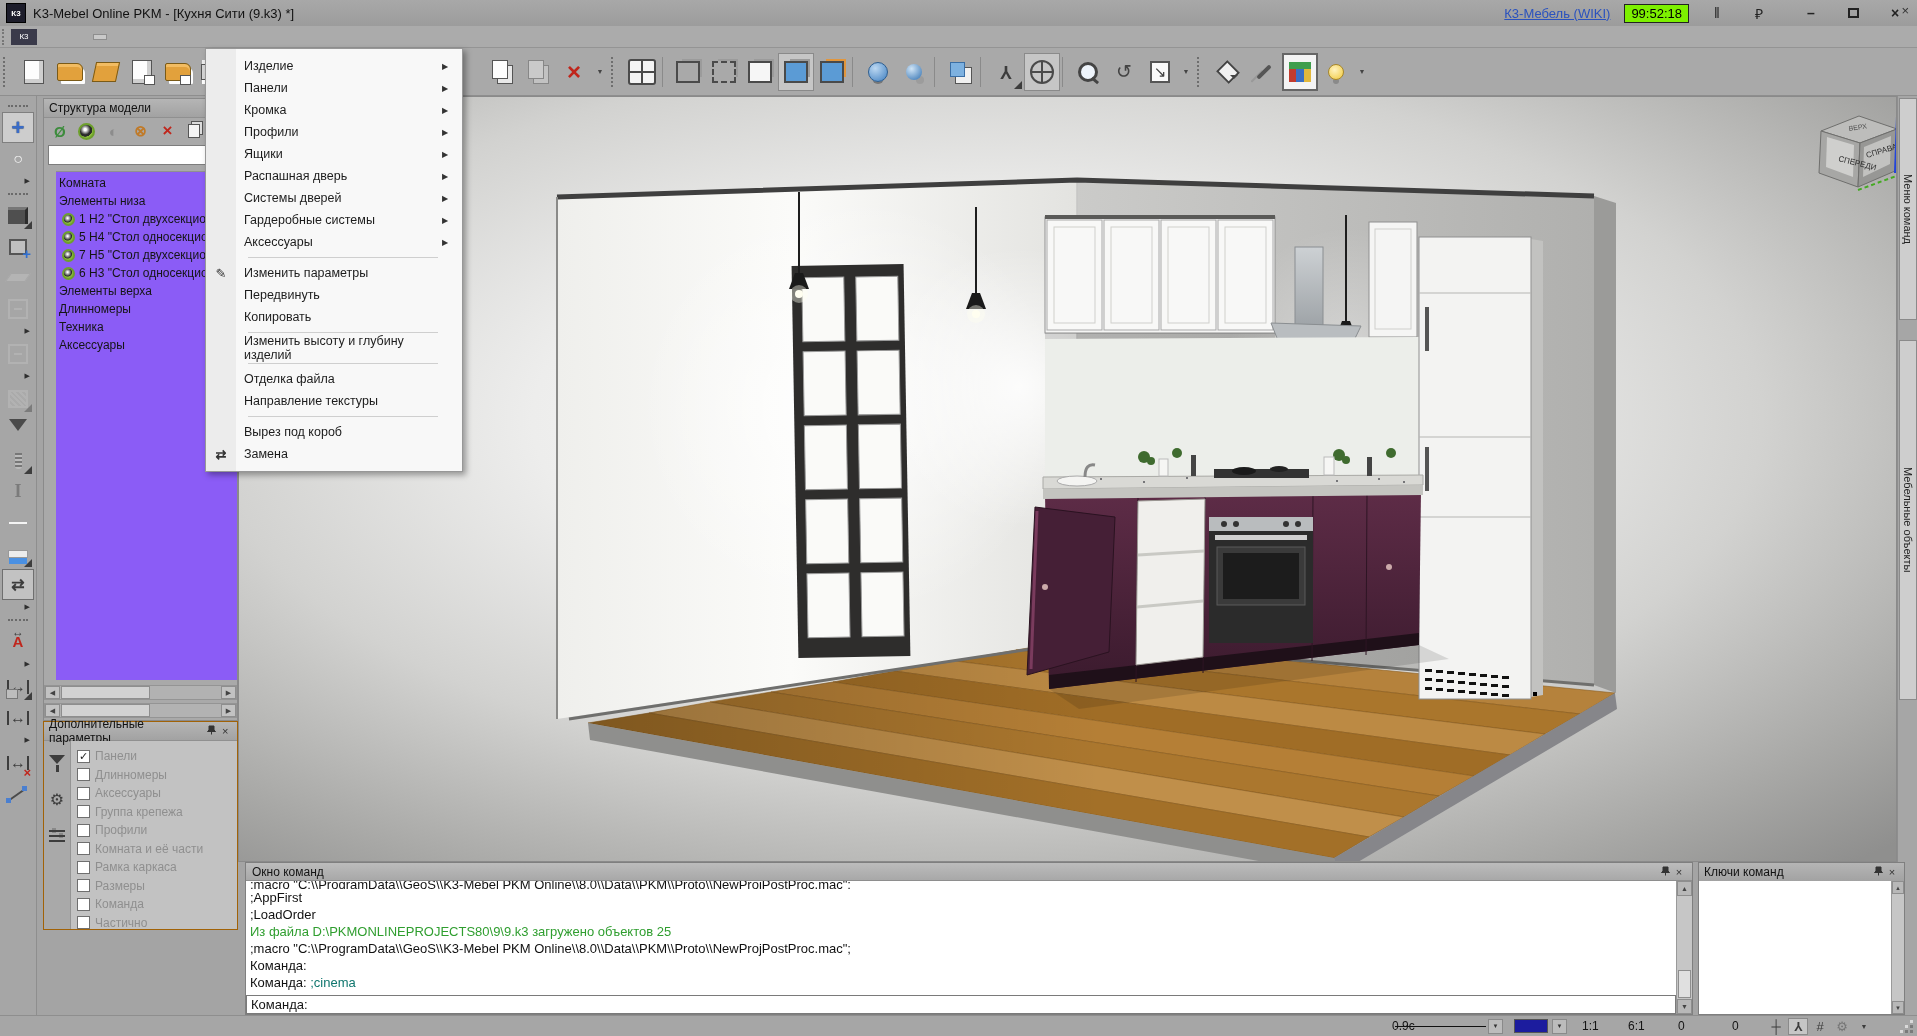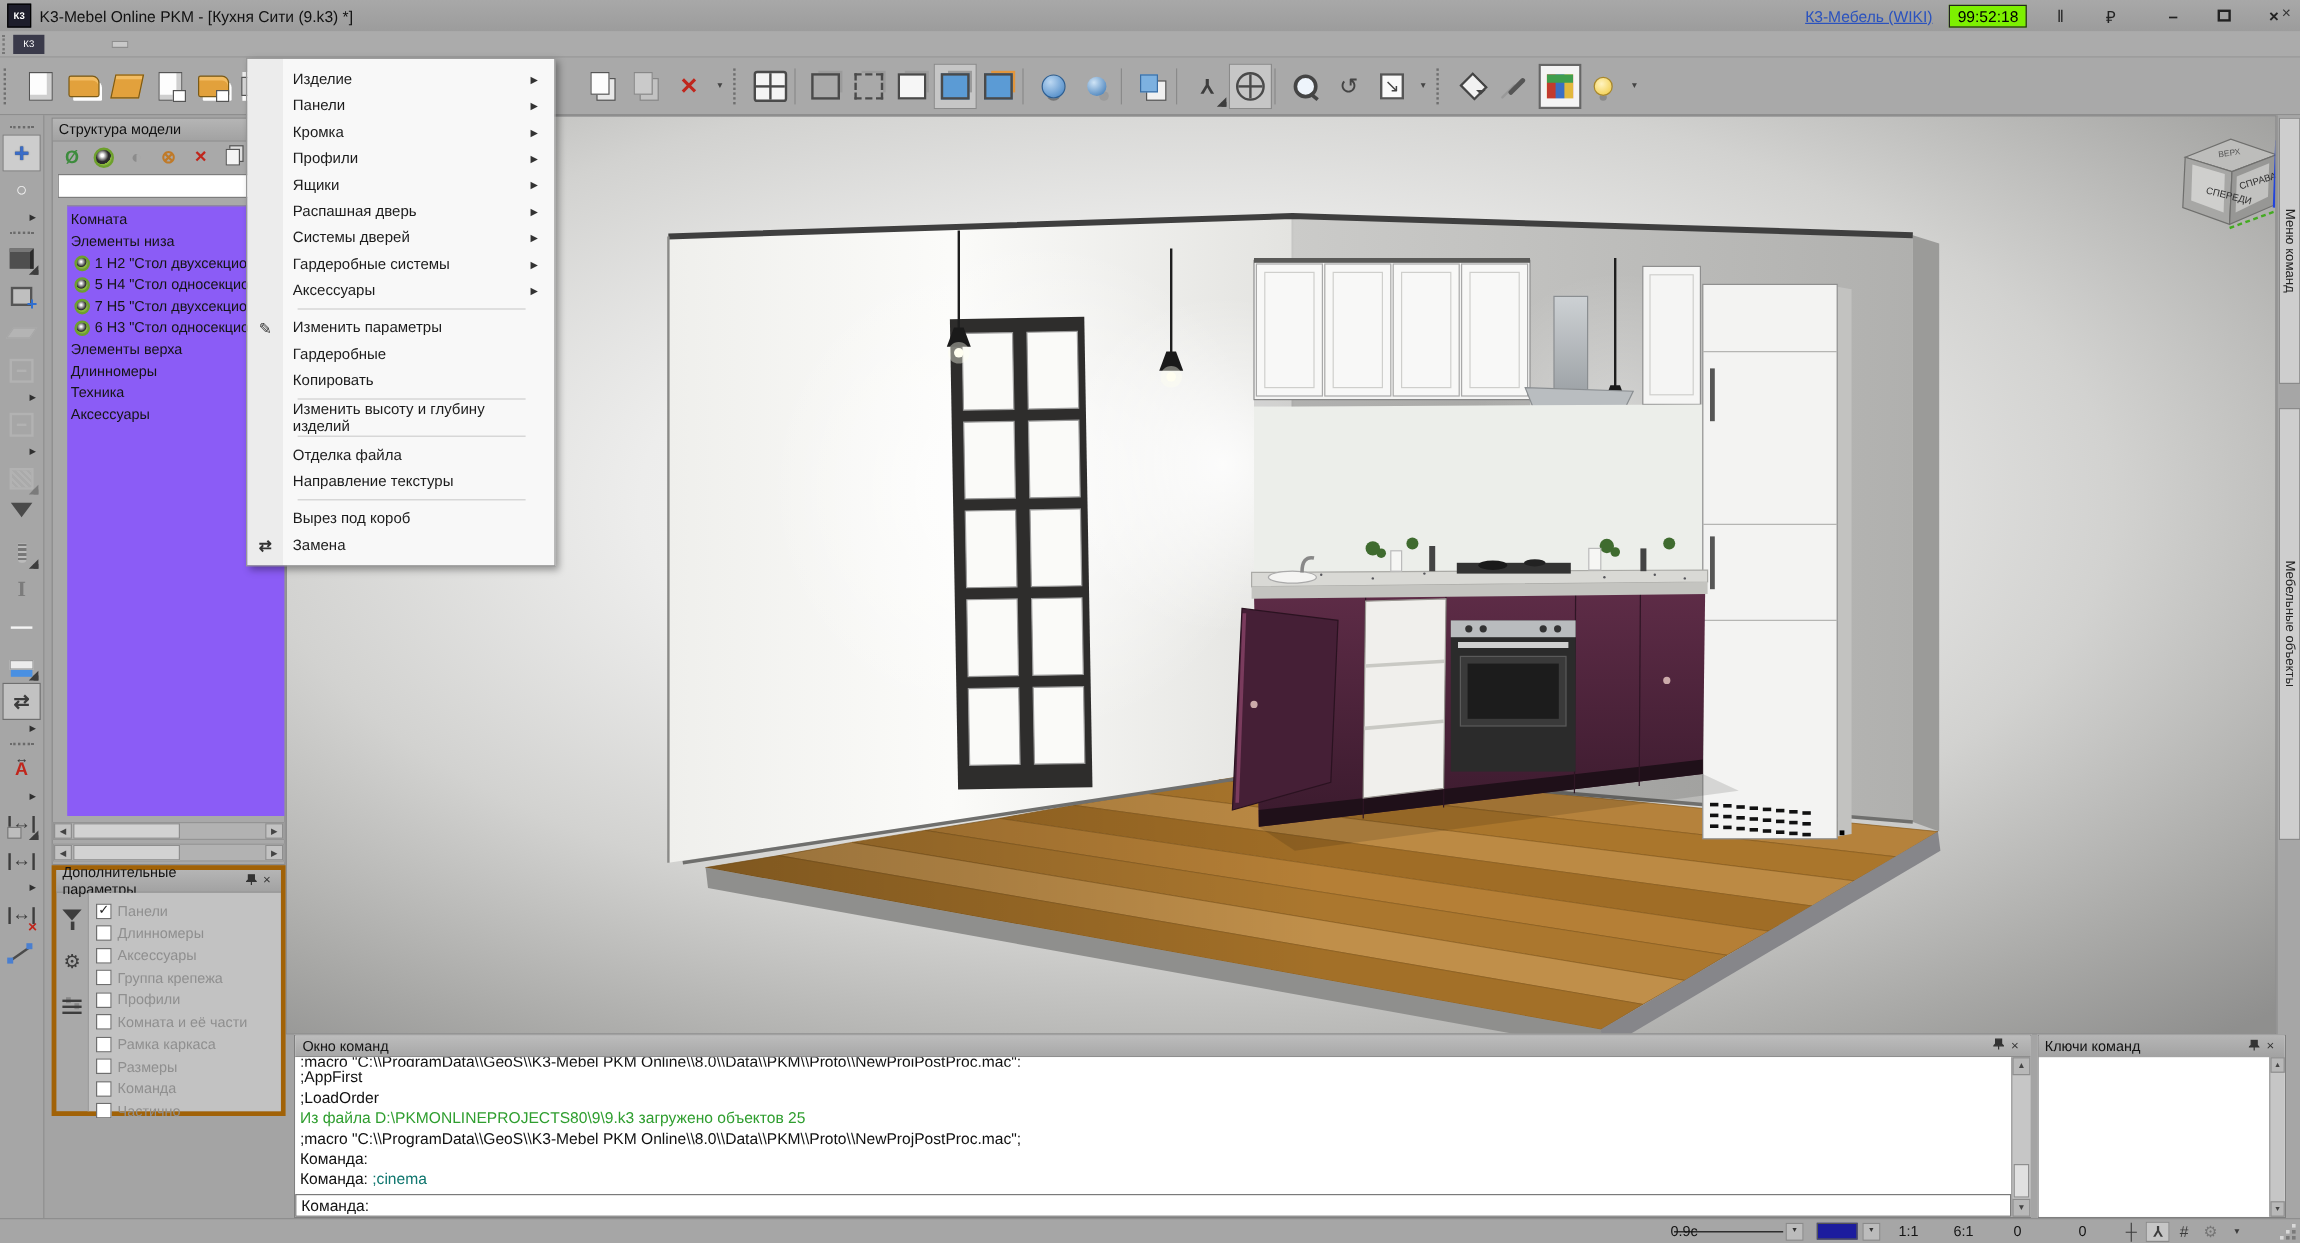--- a/index.html
+++ b/index.html
@@ -132,21 +132,21 @@
   .trow .tic { width:0; }
   .trow.has-icon { padding-left:6px; }
   .trow.has-icon .tic { width:17px; height:13px; position:relative; }
   .trow.has-icon .tic::before { content:""; position:absolute; left:0; top:0; width:9px; height:9px; border-radius:50%; background:radial-gradient(circle at 40% 35%, #fff 5%, #2b2b2b 50%, #8ab83c 60%); border:2px solid #6da02c; }
   .hscroll { position:absolute; left:0; right:0; height:15px; background:#b2b2b2; border:1px solid #949494; display:flex; align-items:center; }
   .hscroll .arr { width:15px; height:13px; background:#c2c2c2; border:1px solid #8e8e8e; font-size:7px; display:flex; align-items:center; justify-content:center; color:#444; }
   .hscroll .track { flex:1; height:13px; position:relative; }
   .hscroll .thumb { position:absolute; left:1px; top:0; width:55%; height:13px; background:#d2d2d2; border:1px solid #8e8e8e; }
 
   
-  .ppanel { position:absolute; left:43px; top:721px; width:195px; height:209px; background:#a9a9a9; border:4px solid #a16207; }
+  .ppanel { position:absolute; left:43px; top:721px; width:195px; height:209px; background:#a9a9a9; border:1px solid #a16207; }
   .pstrip { position:absolute; left:0; top:19px; bottom:0; width:26px; display:flex; flex-direction:column; align-items:center; gap:16px; padding-top:12px; }
   .psi { width:20px; height:20px; display:flex; align-items:center; justify-content:center; font-size:16px; color:#3d3d3d; }
   .psi.funnel::before { content:""; width:0; height:0; border:8px solid transparent; border-top:9px solid #3d3d3d; }
   .psi.funnel::after { content:""; position:absolute; width:3px; height:7px; background:#3d3d3d; margin-top:10px; }
   .psi.sliders::before { content:""; width:16px; height:14px; background:linear-gradient(#3d3d3d,#3d3d3d) 0 2px/16px 2px no-repeat, linear-gradient(#3d3d3d,#3d3d3d) 0 7px/16px 2px no-repeat, linear-gradient(#3d3d3d,#3d3d3d) 0 12px/16px 2px no-repeat, linear-gradient(#888,#888) 3px 0/4px 5px no-repeat, linear-gradient(#888,#888) 10px 5px/4px 5px no-repeat; }
   .pbody { position:absolute; left:26px; top:19px; right:0; bottom:0; background:#c2c2c2; border-left:1px solid #949494; padding:6px 0 0 6px; }
   .crow { height:18.5px; display:flex; align-items:center; gap:5px; }
   .cbox { width:13px; height:13px; background:#fff; border:1px solid #6f6f6f; font-size:11px; line-height:11px; text-align:center; color:#222; }
   .clabel { font-size:12px; color:#8f8f8f; }
 
@@ -886,21 +886,21 @@
         <span class="cl"></span>
         <span class="ca"></span>
       </div>
       <div class="cmi">
         <span class="ci">✎</span>
         <span class="cl">Изменить параметры</span>
         <span class="ca"></span>
       </div>
       <div class="cmi">
         <span class="ci"></span>
-        <span class="cl">Гардеробные</span>
+        <span class="cl">Передвинуть</span>
         <span class="ca"></span>
       </div>
       <div class="cmi">
         <span class="ci"></span>
         <span class="cl">Копировать</span>
         <span class="ca"></span>
       </div>
       <div class="cmi sep">
         <span class="ci"></span>
         <span class="cl"></span>

